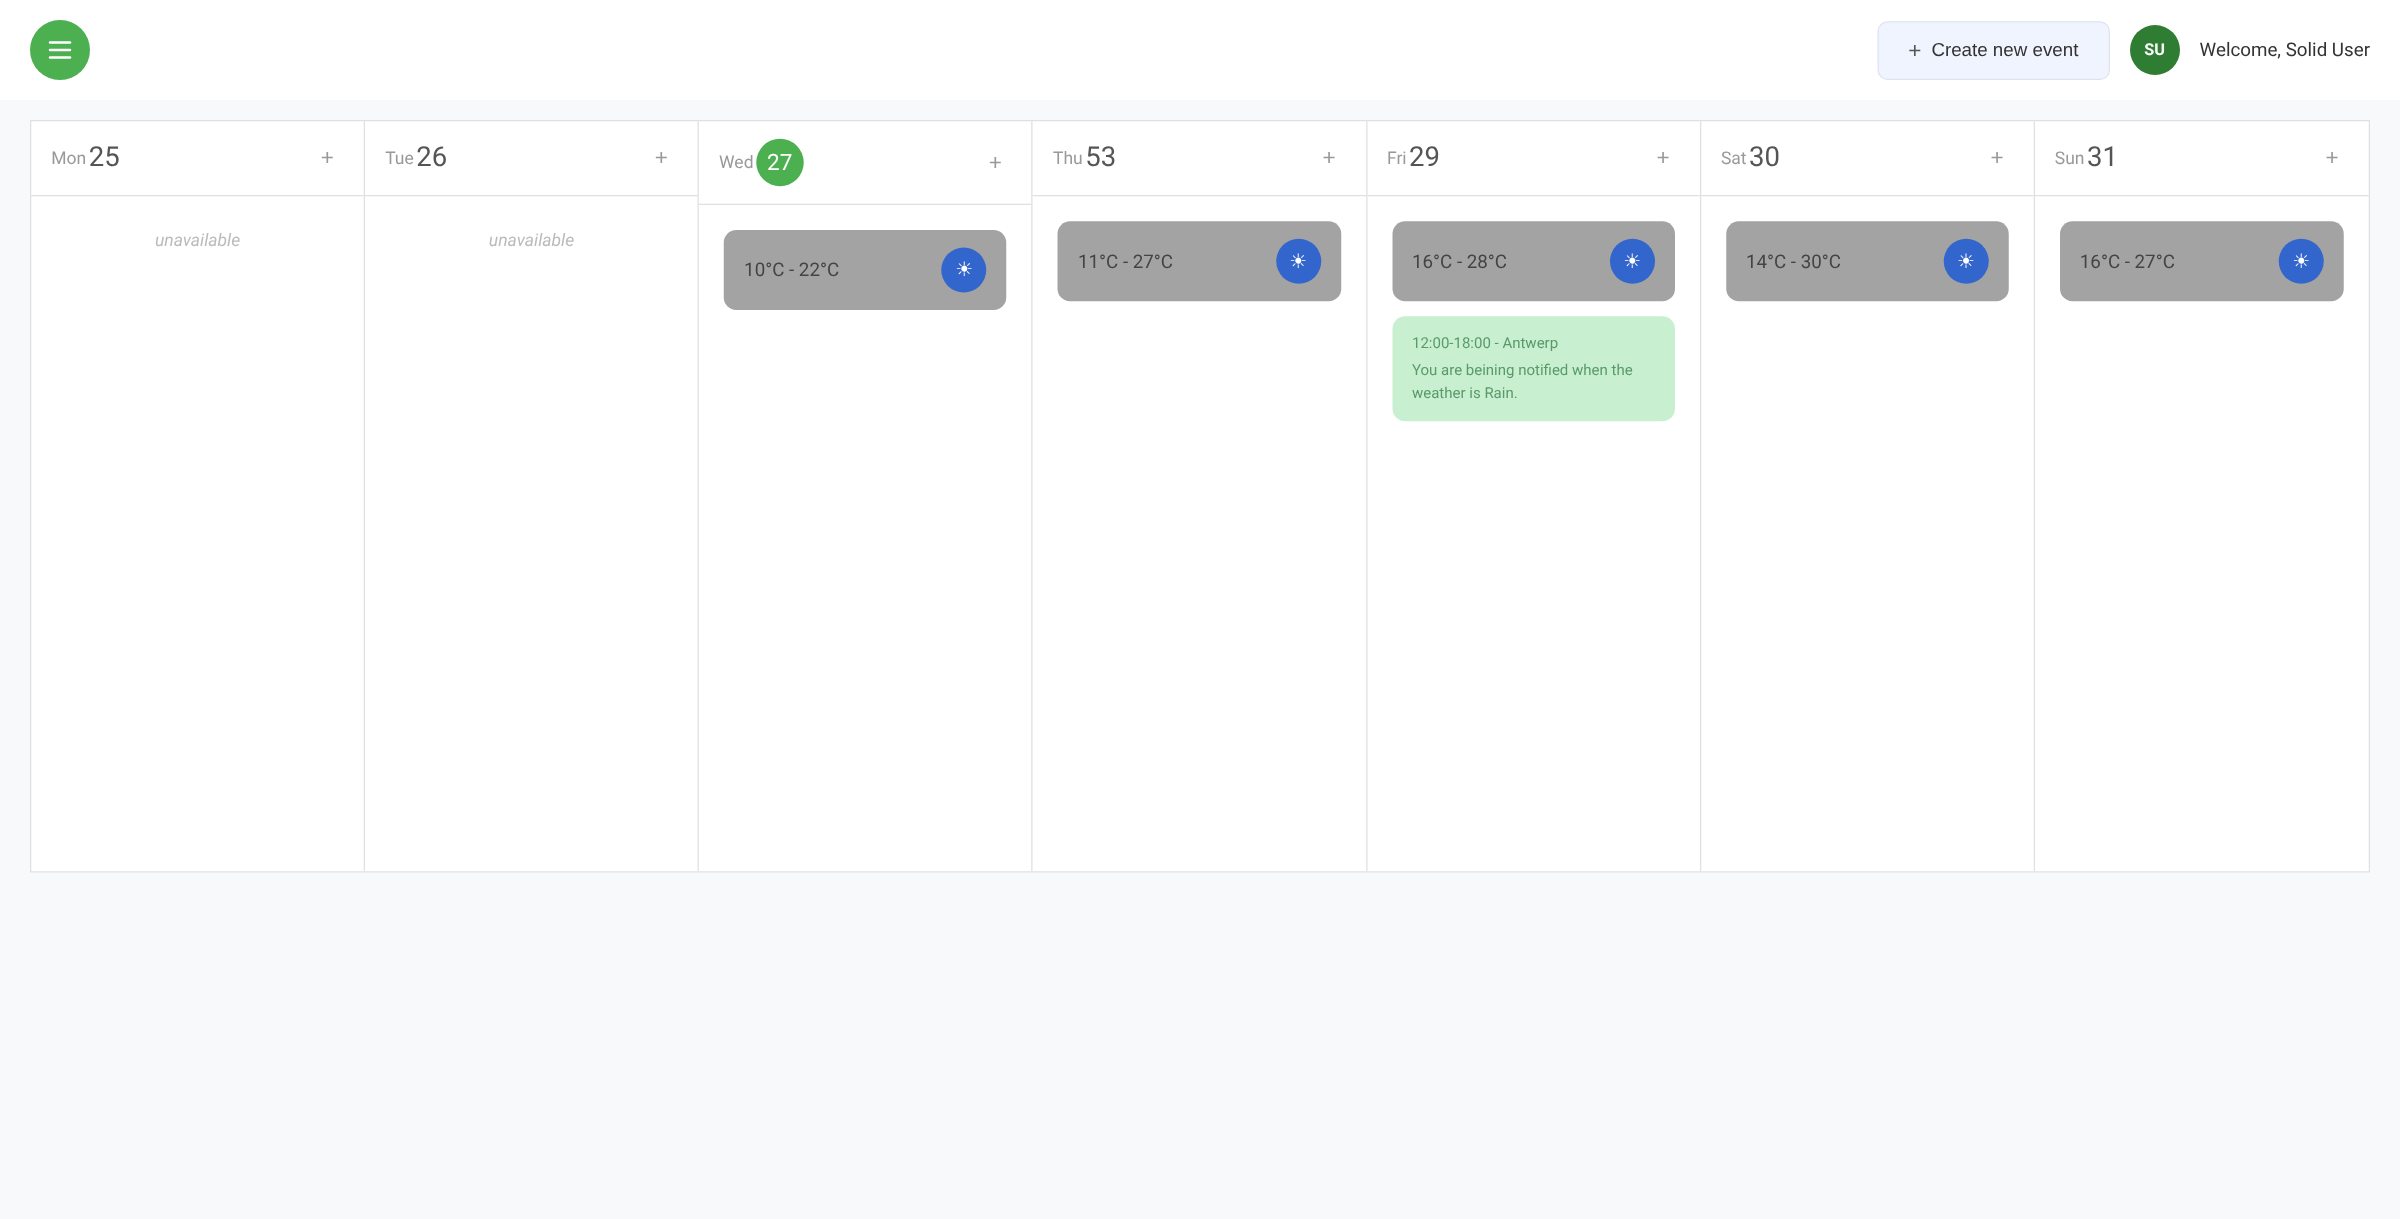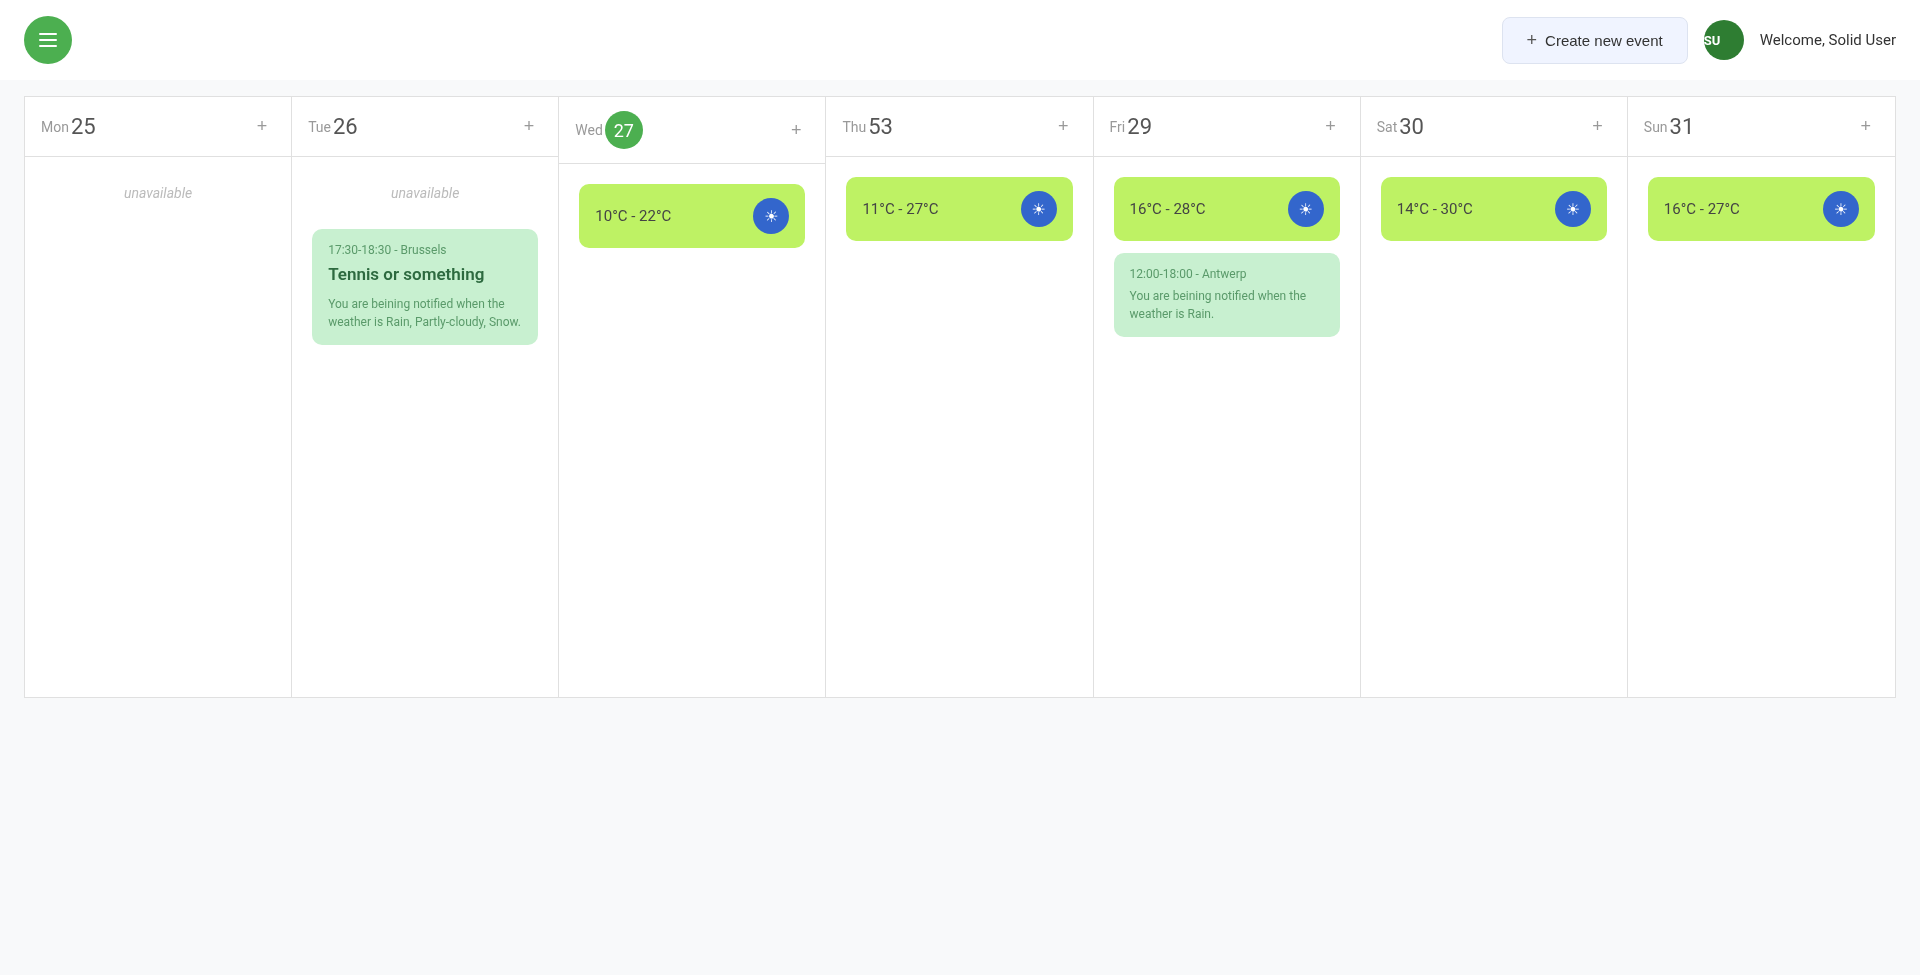--- a/index.html
+++ b/index.html
@@ -60,21 +60,21 @@
     }
 
     .user-avatar {
       width: 40px;
       height: 40px;
       border-radius: 50%;
       background: #2e7d32;
       color: white;
       display: flex;
       align-items: center;
-      justify-content: flex-start;
+      justify-content: center;
       font-size: 13px;
       font-weight: bold;
     }
 
     .welcome-text {
       font-size: 15px;
       color: #333;
     }
 
     
@@ -155,21 +155,21 @@
     .unavailable-text {
       font-style: italic;
       color: #bbb;
       font-size: 14px;
       padding: 16px 12px;
       text-align: center;
     }
 
     
     .weather-card {
-      background: #bef264;
+      background: #a3a3a3;
       border-radius: 10px;
       padding: 14px 16px;
       display: flex;
       align-items: center;
       justify-content: space-between;
       margin: 8px 8px 0 8px;
       position: relative;
     }
 
     .weather-temp {
@@ -274,25 +274,20 @@
       <div class="day-column">
         <div class="day-header">
           <div class="day-label">
             <span class="day-name">Tue</span>
             <span class="day-number">26</span>
           </div>
           <button class="add-btn">+</button>
         </div>
         <div class="day-content">
           <div class="unavailable-text">unavailable</div>
-          <div class="event-card">
-            <div class="event-time-location">17:30-18:30 - Brussels</div>
-            <div class="event-title">Tennis or something</div>
-            <div class="event-description">You are beining notified when the weather is Rain, Partly-cloudy, Snow.</div>
-          </div>
         </div>
       </div>
       <div class="day-column">
         <div class="day-header">
           <div class="day-label">
             <span class="day-name">Wed</span>
             <span class="day-number today">27</span>
           </div>
           <button class="add-btn">+</button>
         </div>

